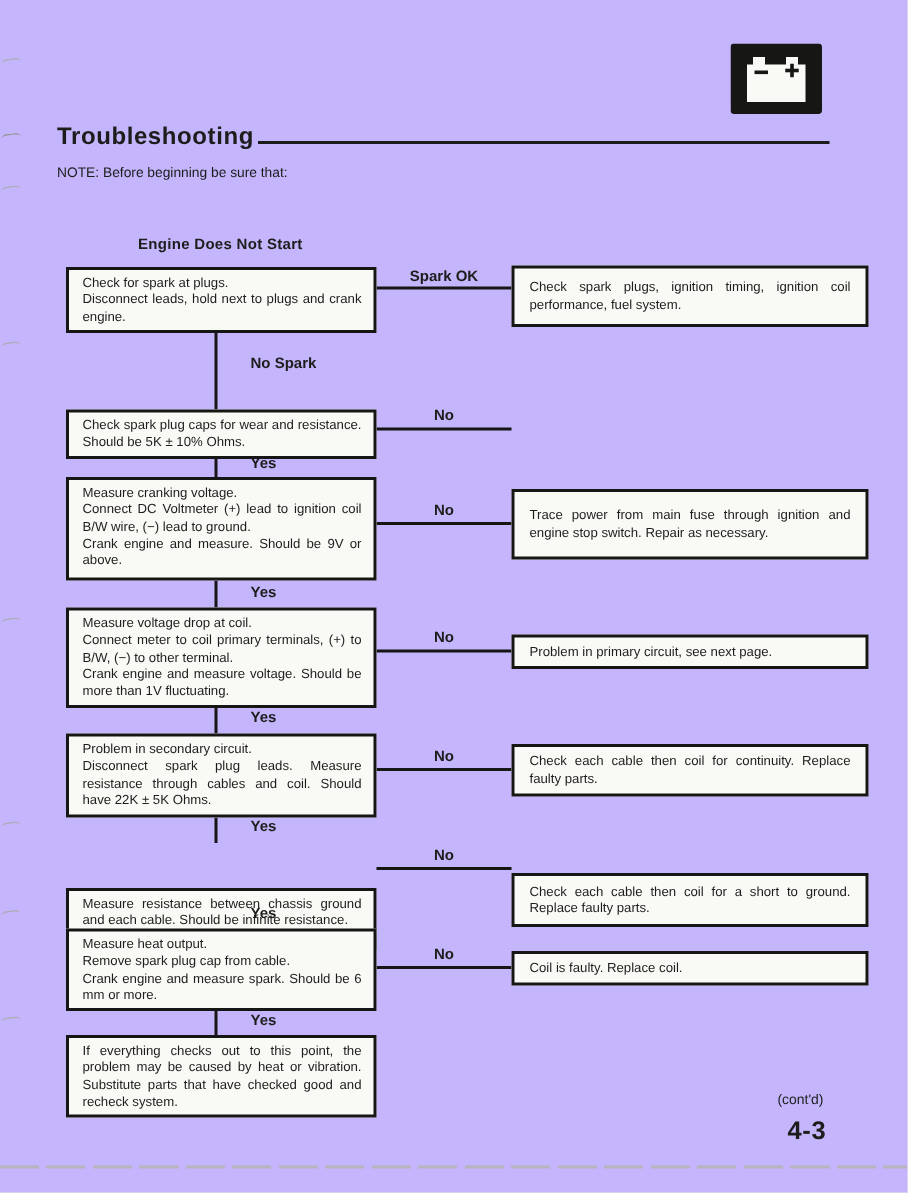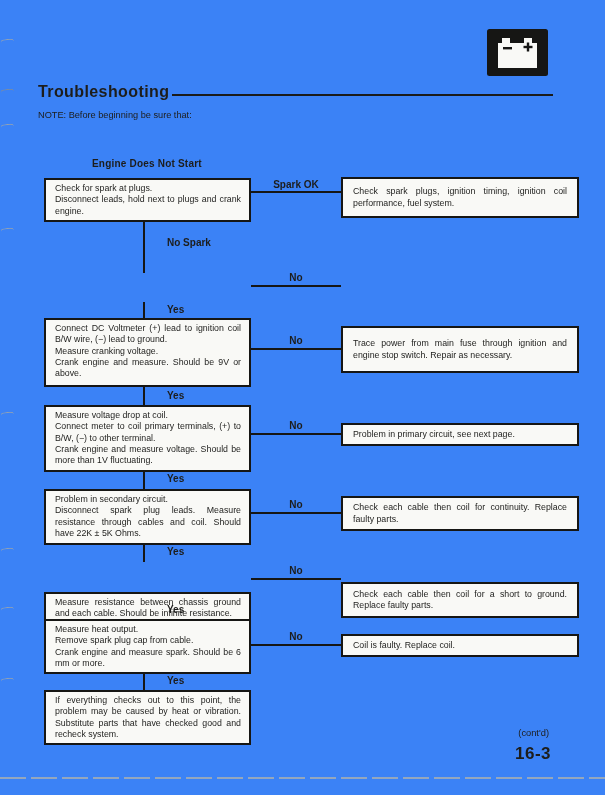--- a/index.html
+++ b/index.html
@@ -1,18 +1,18 @@
 <!DOCTYPE html>
 <html><head>
 <meta charset="utf-8">
 <style>
   html,body{margin:0;padding:0;background:#e8e8e4;}
   .page{
     position:relative; width:605px; height:795px; overflow:hidden;
-    background:#3b82f6; color:#1d1d1b;
+    background:#c4b5fd; color:#1d1d1b;
     font-family:"Liberation Sans","DejaVu Sans",sans-serif;
   }
   
   .battery-badge{position:absolute;left:487px;top:29px;width:61px;height:47px;}
   .page-title{position:absolute;left:38px;top:83px;font-size:16px;font-weight:700;letter-spacing:.4px;}
   .title-rule{position:absolute;left:172px;top:94px;width:381px;height:2px;background:#1b1b19;}
   .note{position:absolute;left:38px;top:109px;width:500px;font-size:9.2px;line-height:13px;}
   .note ul{margin:1px 0 0 0;padding:0;list-style:none;}
   .note li{padding-left:13px;position:relative;}
   .note li::before{content:"●";position:absolute;left:0;top:1px;font-size:6.5px;}
@@ -91,28 +91,31 @@
     <p>Disconnect leads, hold next to plugs and crank engine.</p>
   </div>
   <div class="hconn c1"></div>
   <div class="blabel b1">Spark OK</div>
   <div class="rbox r1r">
     <span>Check spark plugs, ignition timing, ignition coil performance, fuel system.</span>
   </div>
   <div class="vconn v1"></div>
   <div class="vlabel vl1">No Spark</div>
 
+  <div class="lbox r2l">
+    <p>Check spark plug caps for wear and resistance. Should be 5K ± 10% Ohms.</p>
+  </div>
   <div class="hconn c2"></div>
   <div class="blabel b2">No</div>
   <div class="vconn v2"></div>
   <div class="vlabel vl2">Yes</div>
 
   <div class="lbox r3l">
+    <p>Measure cranking voltage.</p>
     <p>Connect DC Voltmeter (+) lead to ignition coil B/W wire, (−) lead to ground.</p>
-    <p>Measure cranking voltage.</p>
     <p>Crank engine and measure. Should be 9V or above.</p>
   </div>
   <div class="hconn c3"></div>
   <div class="blabel b3">No</div>
   <div class="rbox r3r">
     <span>Trace power from main fuse through ignition and engine stop switch. Repair as necessary.</span>
   </div>
   <div class="vconn v3"></div>
   <div class="vlabel vl3">Yes</div>
 
@@ -163,21 +166,21 @@
     <span>Coil is faulty. Replace coil.</span>
   </div>
   <div class="vconn v7"></div>
   <div class="vlabel vl7">Yes</div>
 
   <div class="lbox r8l">
     <p>If everything checks out to this point, the problem may be caused by heat or vibration. Substitute parts that have checked good and recheck system.</p>
   </div>
 
   <div class="contd">(cont'd)</div>
-  <div class="pagenum">16-3</div>
+  <div class="pagenum">4-3</div>
   <div class="perforation"></div>
 
   <div class="margin-mark mm1"></div>
   <div class="margin-mark mm2"></div>
   <div class="margin-mark mm3"></div>
   <div class="margin-mark mm4"></div>
   <div class="margin-mark mm5"></div>
   <div class="margin-mark mm6"></div>
   <div class="margin-mark mm7"></div>
   <div class="margin-mark mm8"></div>

